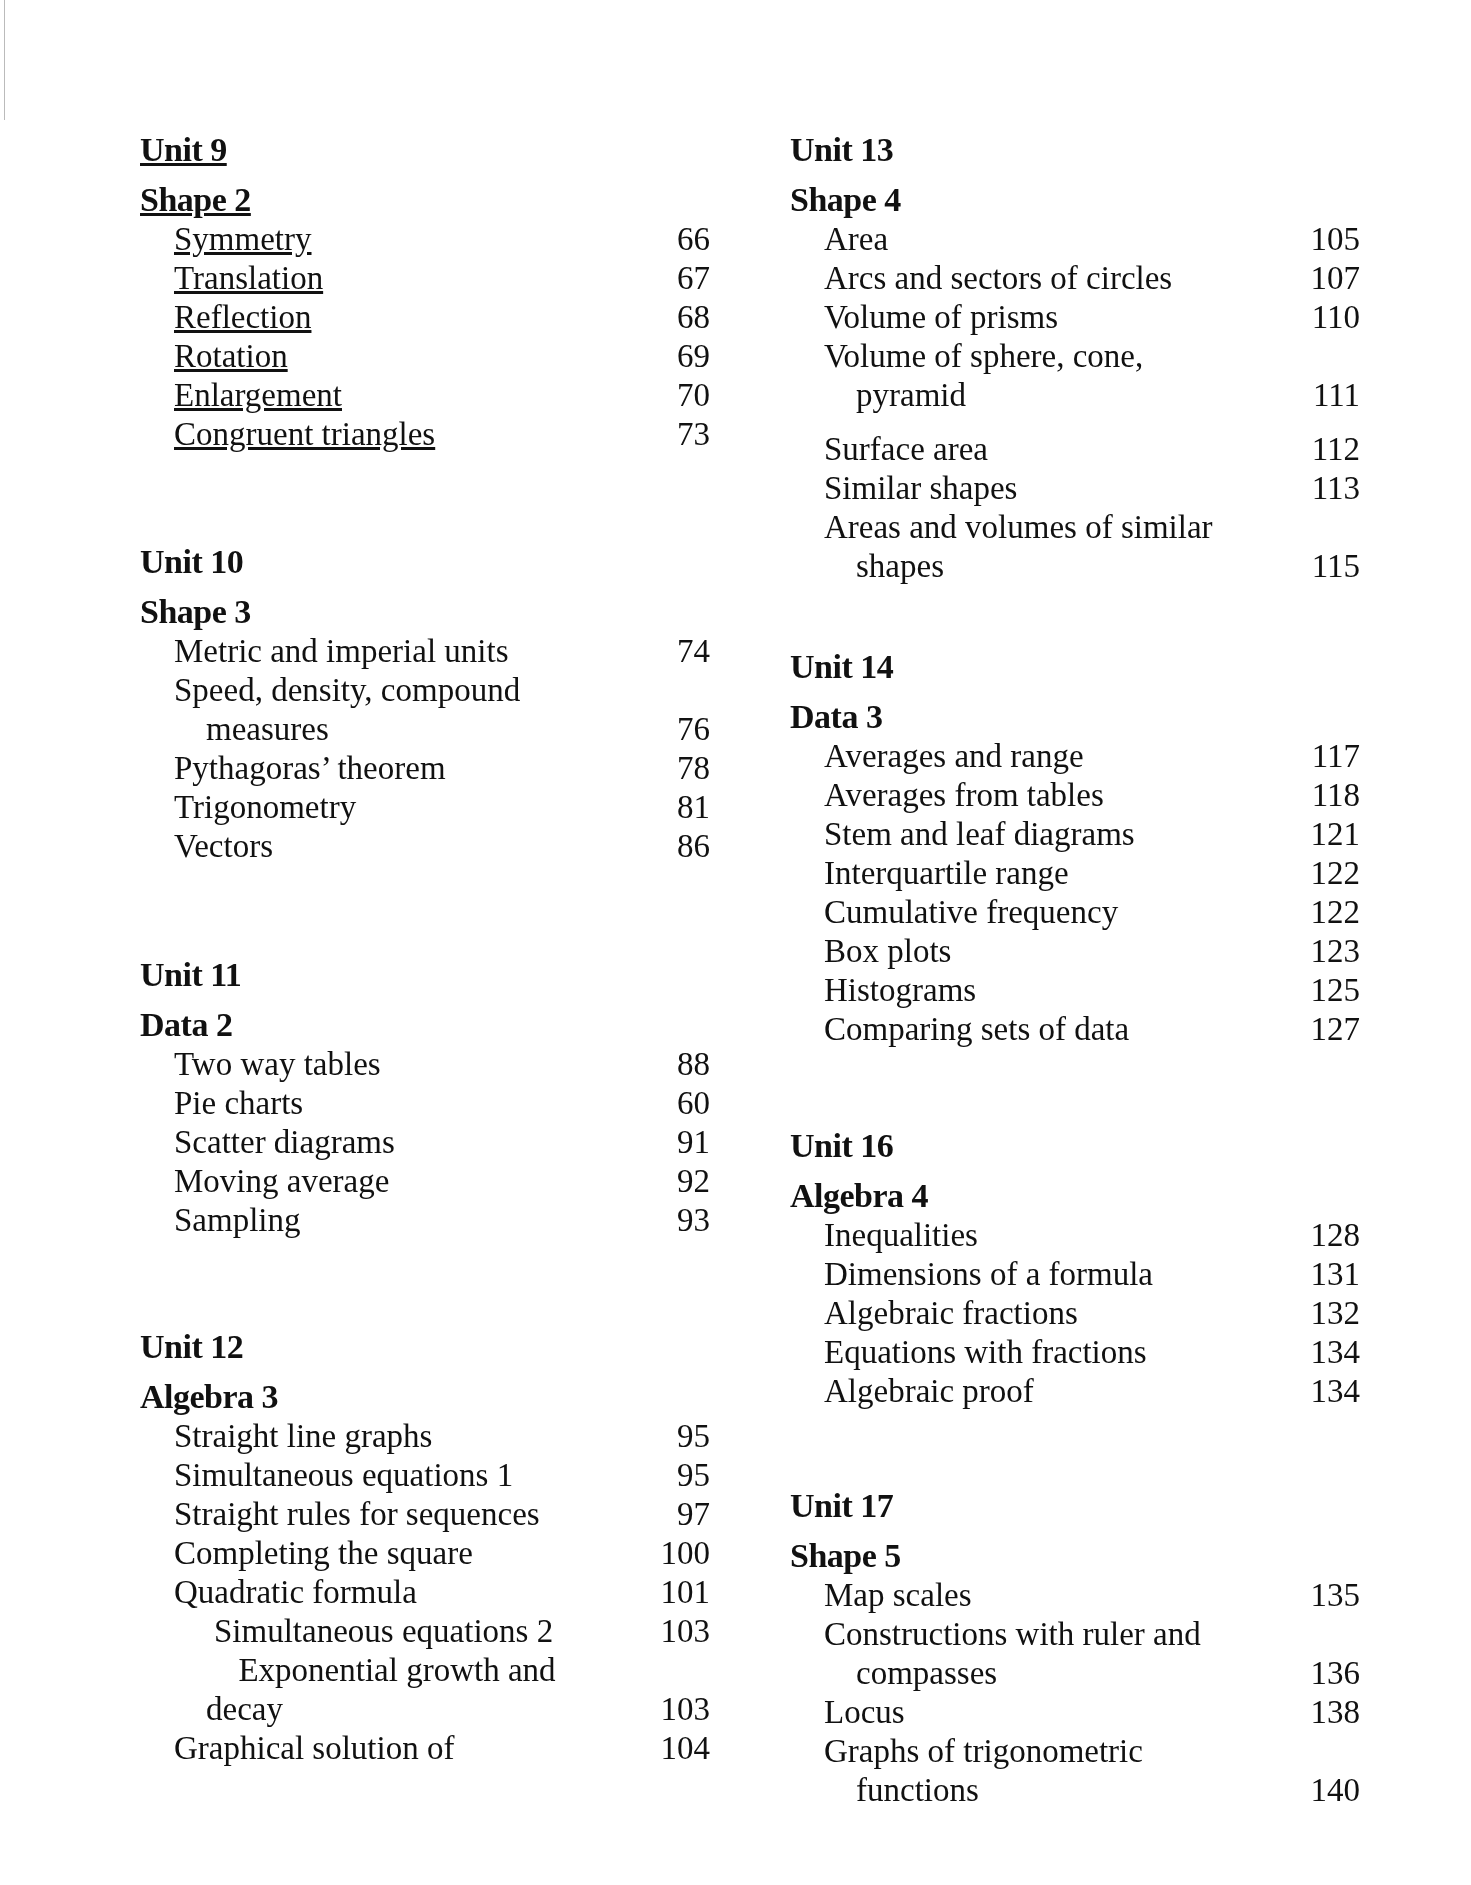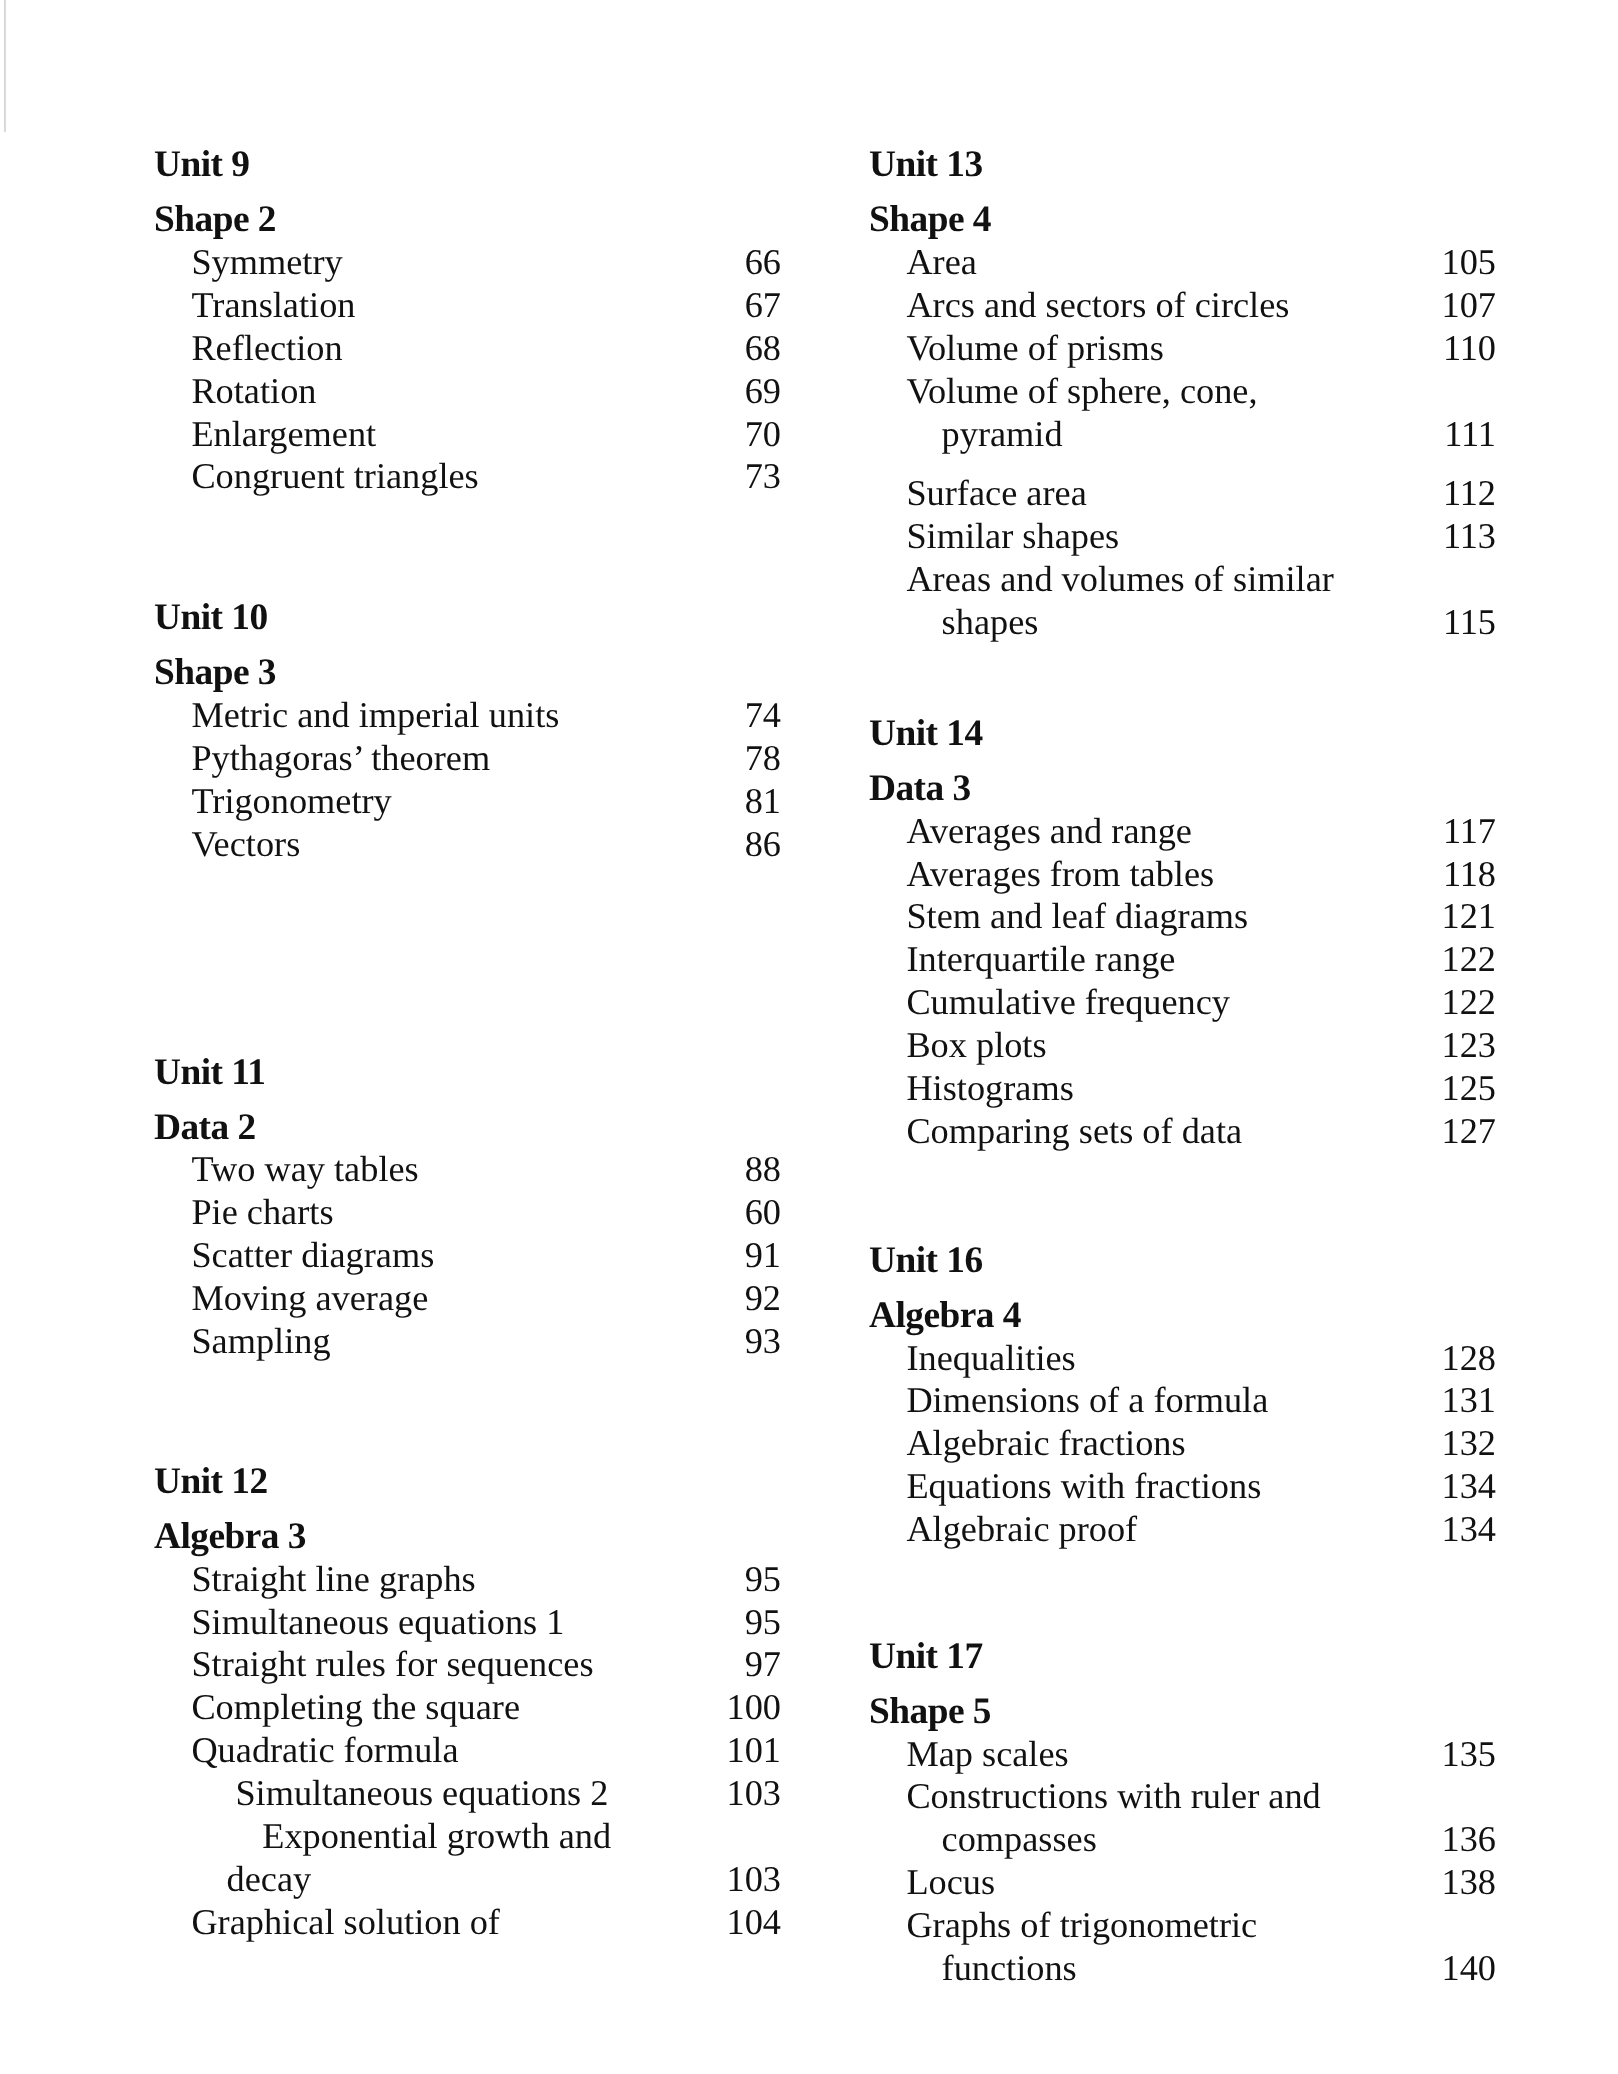--- a/index.html
+++ b/index.html
@@ -14,21 +14,21 @@
   .entry .label { display: block; padding-left: 34px; padding-right: 90px; }
   .entry .label .cont { display: block; padding-left: 32px; }
   .entry .page { position: absolute; right: 0; bottom: 0; text-align: right; }
 </style>
 </head>
 <body>
 
 <div class="edge"></div>
 
 <div class="col" id="col-left" style="left:140px; top:0;">
-  <div class="unit" style="top:130px;">
+  <div class="unit" style="top:130px;text-decoration:underline;">
       <div class="unit-title">Unit 9</div>
       <div class="section-title">Shape 2</div>
       <div class="entry">
         <span class="label">
           <span style="display: block;">Symmetry</span>
         </span>
         <span class="page">66</span>
       </div>
       <div class="entry">
         <span class="label">
@@ -62,20 +62,27 @@
       </div>
     </div>
   <div class="unit" style="top:542px;">
       <div class="unit-title">Unit 10</div>
       <div class="section-title">Shape 3</div>
       <div class="entry">
         <span class="label">
           <span style="display: block;">Metric and imperial units</span>
         </span>
         <span class="page">74</span>
+      </div>
+      <div class="entry">
+        <span class="label">
+          <span style="display: block;">Speed, density, compound</span>
+          <span class="cont">measures</span>
+        </span>
+        <span class="page">76</span>
       </div>
       <div class="entry">
         <span class="label">
           <span style="display: block;">Pythagoras’ theorem</span>
         </span>
         <span class="page">78</span>
       </div>
       <div class="entry">
         <span class="label">
           <span style="display: block;">Trigonometry</span>

